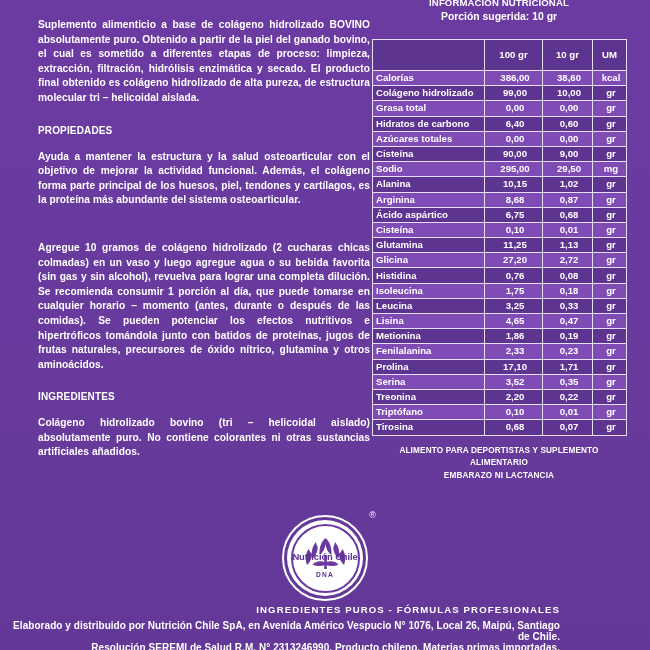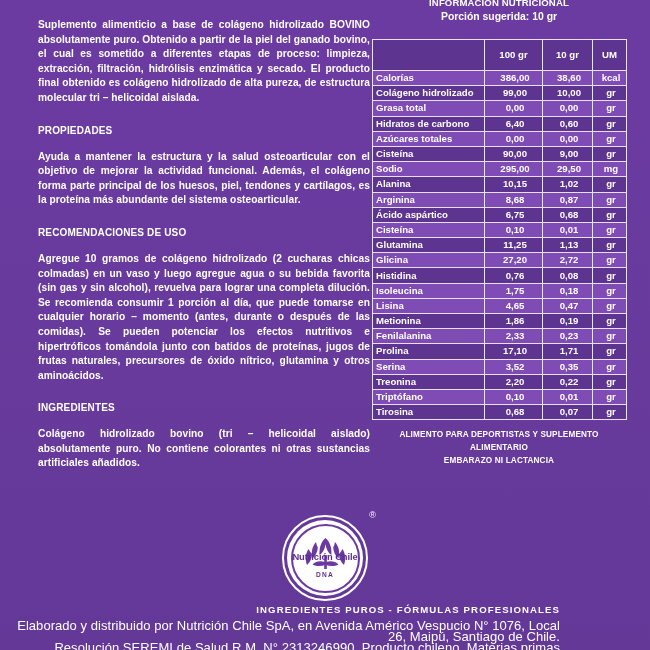--- a/index.html
+++ b/index.html
@@ -192,42 +192,41 @@
     text-align: right;
   }
   .footer-head {
     font-size: 9.6px;
     font-weight: 700;
     letter-spacing: 1.1px;
     color: #ffffff;
     margin-bottom: 5px;
   }
   .footer-line {
-    font-size: 13px;
-    font-weight: 400;
+    font-size: 10px;
+    font-weight: 700;
     line-height: 11px;
     color: #ffffff;
     letter-spacing: 0.05px;
   }
 </style>
 </head>
 <body>
 
 <div class="label-root">
 
   <div class="left-col">
     <p class="body-text">Suplemento alimenticio a base de colágeno hidrolizado BOVINO absolutamente puro. Obtenido a partir de la piel del ganado bovino, el cual es sometido a diferentes etapas de proceso: limpieza, extracción, filtración, hidrólisis enzimática y secado. El producto final obtenido es colágeno hidrolizado de alta pureza, de estructura molecular tri – helicoidal aislada.</p>
 
     <div class="gap-lg"></div>
     <p class="section-head">PROPIEDADES</p>
     <div class="gap-md"></div>
     <p class="body-text">Ayuda a mantener la estructura y la salud osteoarticular con el objetivo de mejorar la actividad funcional. Además, el colágeno forma parte principal de los huesos, piel, tendones y cartílagos, es la proteína más abundante del sistema osteoarticular.</p>
 
     <div class="gap-lg"></div>
-    <p class="section-head">RECOMENDACIONES DE USO</p>
     <div class="gap-md"></div>
     <p class="body-text">Agregue 10 gramos de colágeno hidrolizado (2 cucharas chicas colmadas) en un vaso y luego agregue agua o su bebida favorita (sin gas y sin alcohol), revuelva para lograr una completa dilución. Se recomienda consumir 1 porción al día, que puede tomarse en cualquier horario – momento (antes, durante o después de las comidas). Se pueden potenciar los efectos nutritivos e hipertróficos tomándola junto con batidos de proteínas, jugos de frutas naturales, precursores de óxido nítrico, glutamina y otros aminoácidos.</p>
 
     <div class="gap-lg"></div>
     <p class="section-head">INGREDIENTES</p>
     <div class="gap-md"></div>
     <p class="body-text">Colágeno hidrolizado bovino (tri – helicoidal aislado) absolutamente puro. No contiene colorantes ni otras sustancias artificiales añadidos.</p>
   </div>
 
   <div class="table-wrap">
@@ -331,20 +330,26 @@
           <tr class="even">
             <td>Histidina</td>
             <td class="num">0,76</td>
             <td class="num">0,08</td>
             <td class="um">gr</td>
           </tr>
           <tr class="odd">
             <td>Isoleucina</td>
             <td class="num">1,75</td>
             <td class="num">0,18</td>
+            <td class="um">gr</td>
+          </tr>
+          <tr class="even">
+            <td>Leucina</td>
+            <td class="num">3,25</td>
+            <td class="num">0,33</td>
             <td class="um">gr</td>
           </tr>
           <tr class="odd">
             <td>Lisina</td>
             <td class="num">4,65</td>
             <td class="num">0,47</td>
             <td class="um">gr</td>
           </tr>
           <tr class="even">
             <td>Metionina</td>

